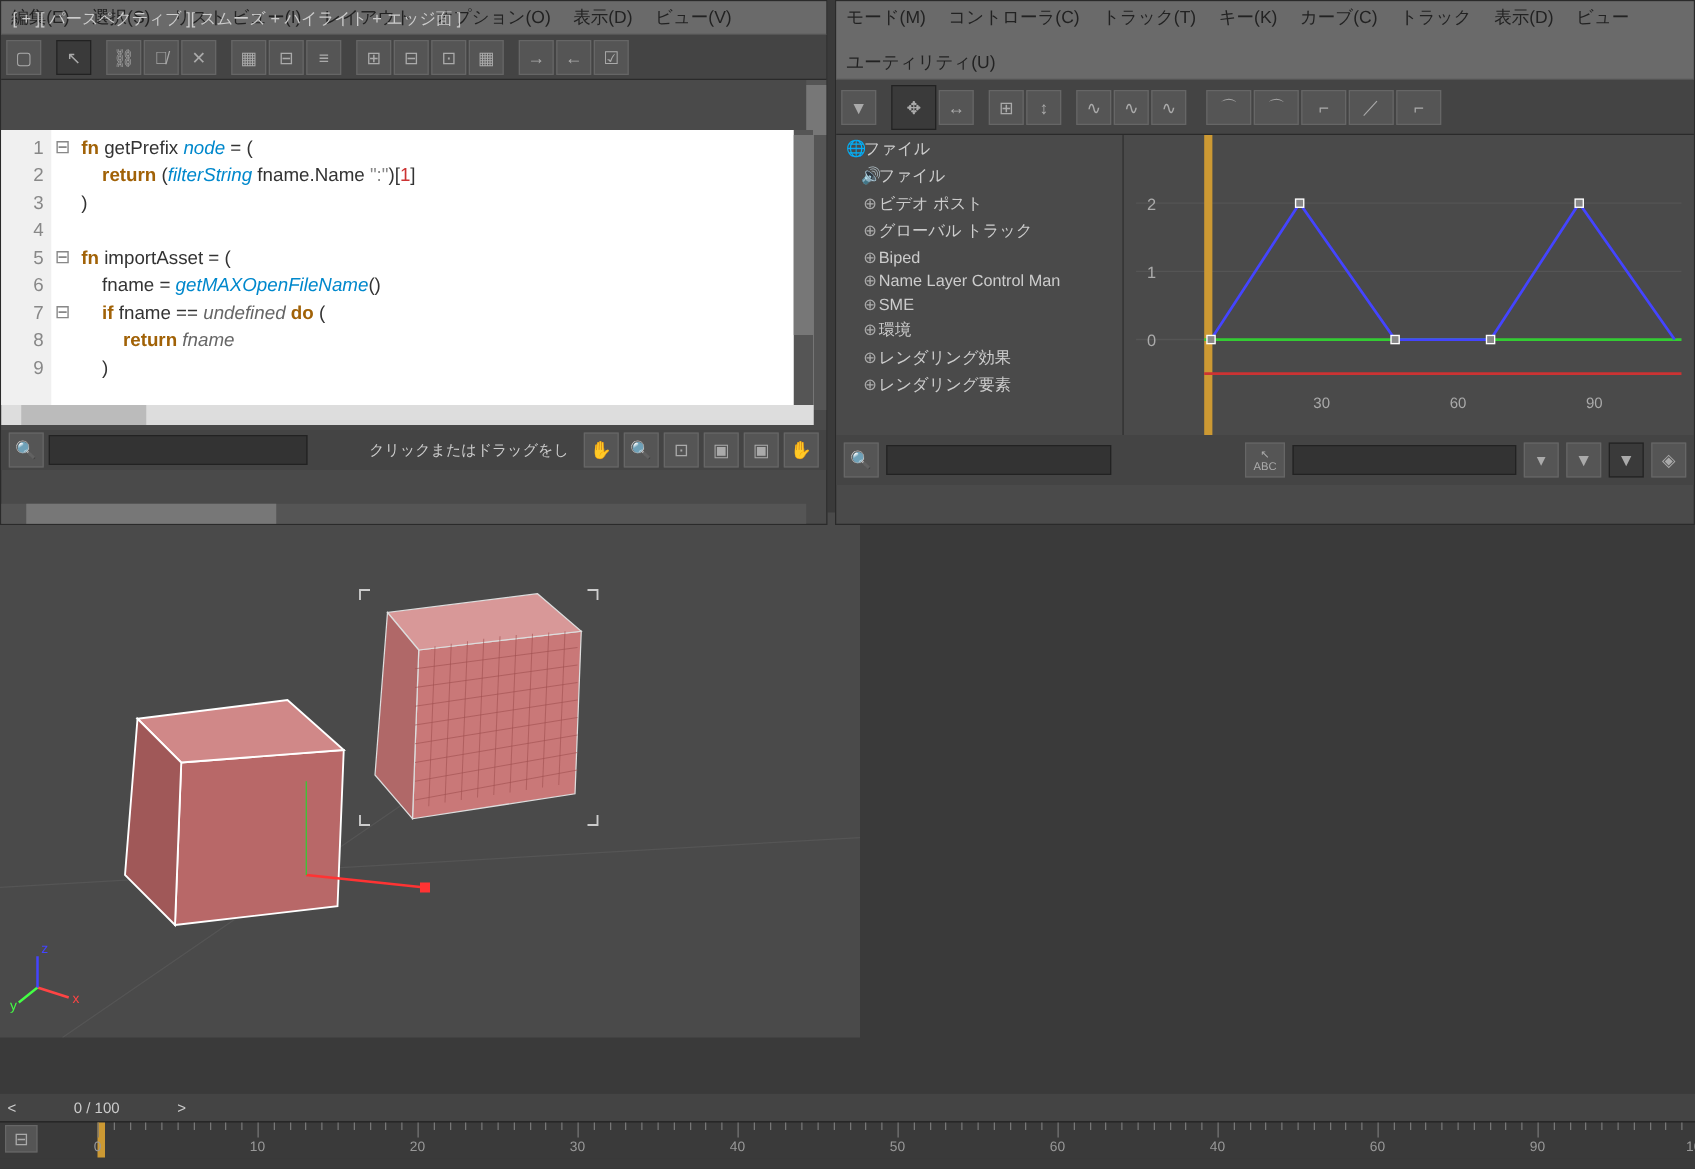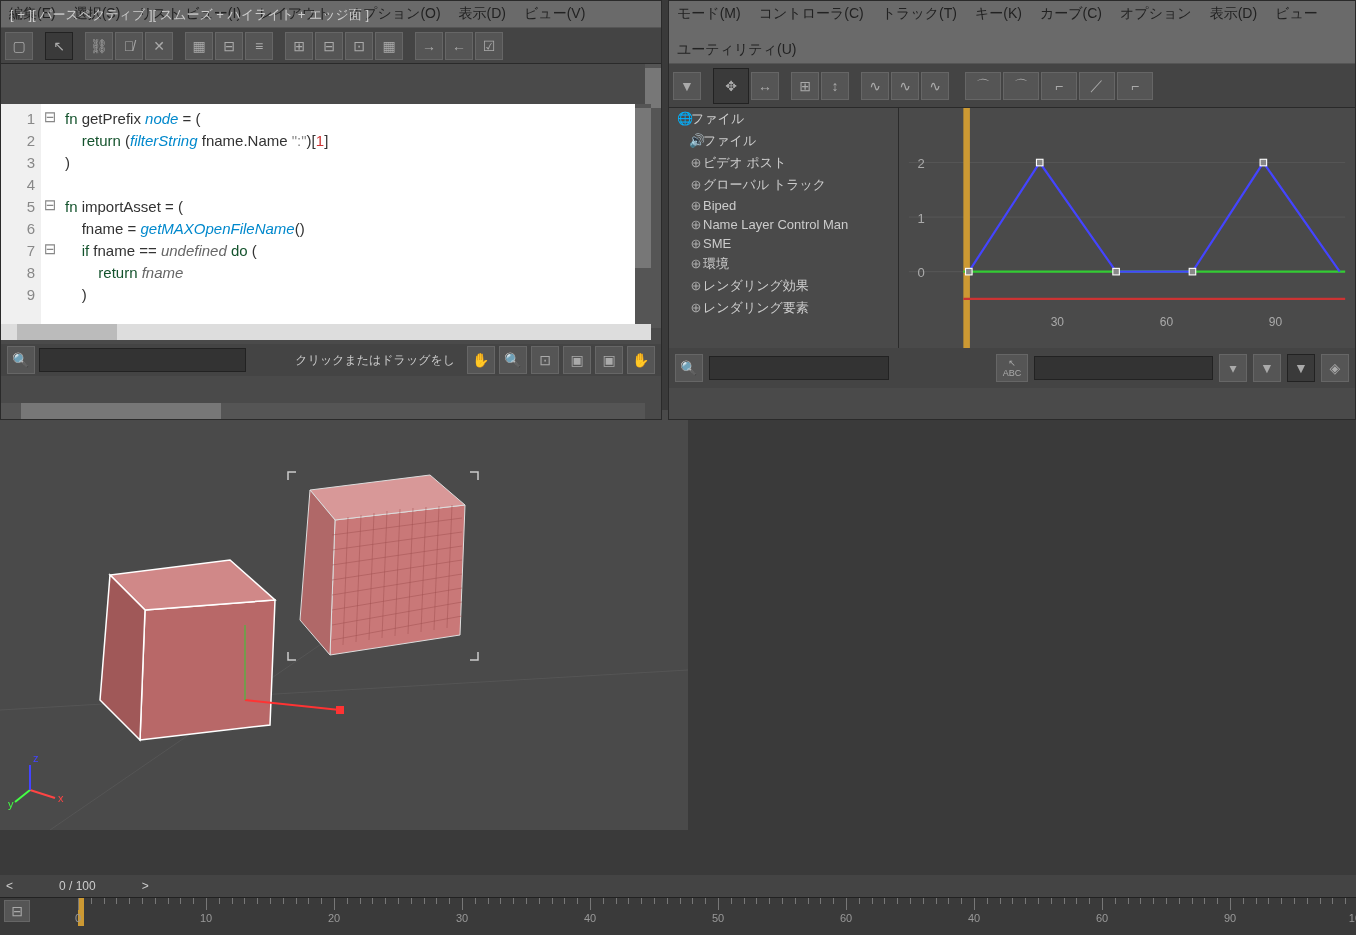--- a/index.html
+++ b/index.html
@@ -43,21 +43,21 @@
 .ed-titlebar { background: #d4d4d4; height: 24px; display: flex; align-items: center; padding: 0 4px; font-size: 13px; color: #444; }
 .ed-titlebar .title { flex: 1; overflow: hidden; text-overflow: ellipsis; white-space: nowrap; }
 .win-btns { display: flex; gap: 2px; }
 .win-btn { width: 22px; height: 18px; background: #e0e0e0; border: 1px solid #888; font-size: 11px; text-align: center; line-height: 16px; }
 .ed-menubar { background: #e8e8e8; padding: 6px 10px; display: flex; flex-wrap: wrap; gap: 18px; font-size: 14px; color: #333; }
 .ed-tabs { background: #d8d8d8; border-bottom: 1px solid #aaa; padding-left: 10px; }
 .ed-tab { display: inline-block; padding: 4px 12px; font-size: 13px; border: 1px solid #aaa; border-bottom: none; background: #e8e8e8; }
 .code-area { display: flex; background: #fff; height: 220px; font-family: Consolas, monospace; font-size: 15px; position: relative; }
 .gutter { width: 40px; background: #f0f0f0; color: #888; text-align: right; padding: 4px 6px 0 0; line-height: 22px; }
 .code { padding: 4px 0 0 6px; line-height: 22px; white-space: pre; color: #333; }
-.kw { color: #14532d; font-weight: normal; }
+.kw { color: #a16207; font-weight: bold; }
 .fn { color: #0088cc; font-style: italic; }
 .str { color: #888; }
 .undef { color: #666; font-style: italic; }
 .ed-status { background: #e0e0e0; border-top: 1px solid #aaa; padding: 4px 8px; font-size: 14px; color: #333; }
 
 
 #viewport { left: 668px; top: 428px; width: 688px; height: 420px; background: #4a4a4a; }
 .vp-label { position: absolute; top: 6px; left: 10px; color: #ccc; font-size: 13px; }
 .vp-canvas { width: 100%; height: 100%; }
 
@@ -128,21 +128,21 @@
   </div>
 </div>
 
 <div id="curves" class="panel">
   <div class="menubar">
     <span>モード(M)</span>
     <span>コントローラ(C)</span>
     <span>トラック(T)</span>
     <span>キー(K)</span>
     <span>カーブ(C)</span>
-    <span>オプション</span>
+    <span>トラック</span>
     <span>表示(D)</span>
     <span>ビュー</span>
     <span>ユーティリティ(U)</span>
   </div>
   <div class="toolbar" style="height:44px">
     <div class="tool-btn">▼</div>
     <div style="width:8px"></div>
     <div class="tool-btn active" style="width:36px;height:36px">✥</div>
     <div class="tool-btn">↔</div>
     <div style="width:8px"></div>

